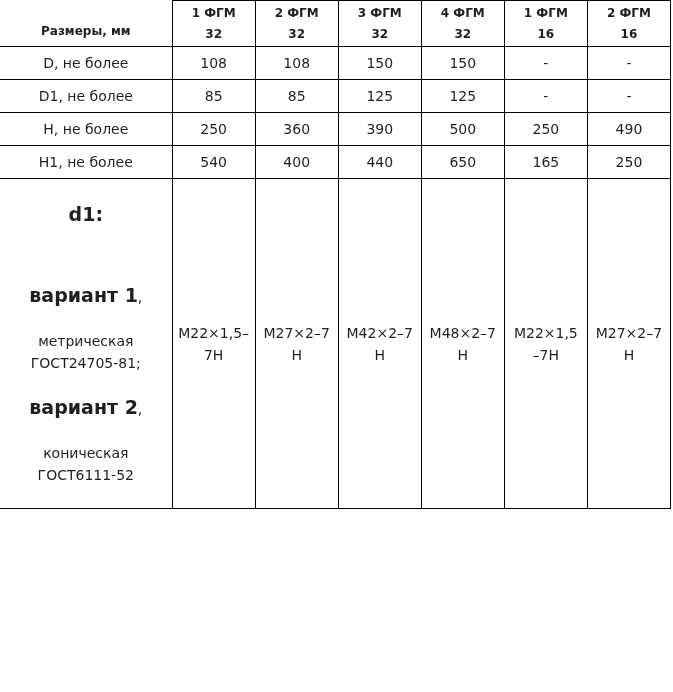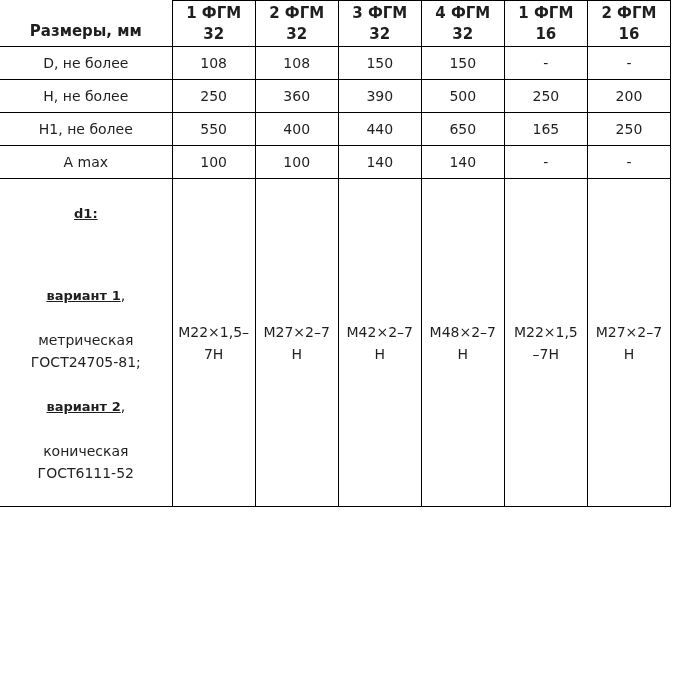--- a/index.html
+++ b/index.html
@@ -19,31 +19,31 @@
     vertical-align:middle;
     font-size:14px;
     line-height:19px;
     padding:0 2px;
     white-space:pre-line;
     overflow:hidden;
   }
   td:first-child{border-left:none;}
   
   tr.hdr{height:46px;}
-  tr.hdr td{font-weight:bold;font-size:15px;line-height:21px;}
+  tr.hdr td{font-weight:bold;font-size:12px;line-height:21px;}
   tr.hdr td.lbl{border-top:none;vertical-align:bottom;padding-bottom:4px;}
   
   tr.std{height:33px;}
   
   tr.d1r{height:168px;}
   td.d1-lbl{vertical-align:top;padding-top:2px;line-height:22px;}
   td.d1v{line-height:22px;}
   td.d1v.rel{position:relative;}
   .gap{height:15px;}
-  .b{font-weight:bold;font-size:13px;text-decoration:underline;}
+  .b{font-weight:bold;font-size:19px;}
 </style>
 </head>
 <body>
 
 <table class="spec">
   <colgroup>
     <col style="width:172px">
     <col style="width:83px">
       <col style="width:83px">
       <col style="width:83px">
@@ -72,52 +72,52 @@
   <tr class="std">
     <td>D, не более</td>
     <td>108</td>
     <td>108</td>
     <td>150</td>
     <td>150</td>
     <td>-</td>
     <td>-</td>
   </tr>
 
+  <tr class="std">
+    <td>D1, не более</td>
+    <td>85</td>
+    <td>85</td>
+    <td>125</td>
+    <td>125</td>
+    <td>-</td>
+    <td>-</td>
+  </tr>
 
   <tr class="std">
     <td>H, не более</td>
     <td>250</td>
     <td>360</td>
     <td>390</td>
     <td>500</td>
     <td>250</td>
-    <td>200</td>
+    <td>490</td>
   </tr>
 
   <tr class="std">
     <td>H1, не более</td>
-    <td>550</td>
+    <td>540</td>
     <td>400</td>
     <td>440</td>
     <td>650</td>
     <td>165</td>
     <td>250</td>
   </tr>
 
 
 
-  <tr class="std">
-    <td>A max</td>
-    <td>100</td>
-    <td>100</td>
-    <td>140</td>
-    <td>140</td>
-    <td>-</td>
-    <td>-</td>
-  </tr>
 
 
 
 
   <tr class="d1r">
     <td class="d1-lbl">
       <div class="b">d1:</div>
       <div class="gap"></div>
       <div><span class="b">вариант 1</span><span>,</span></div>
       <div>метрическая

